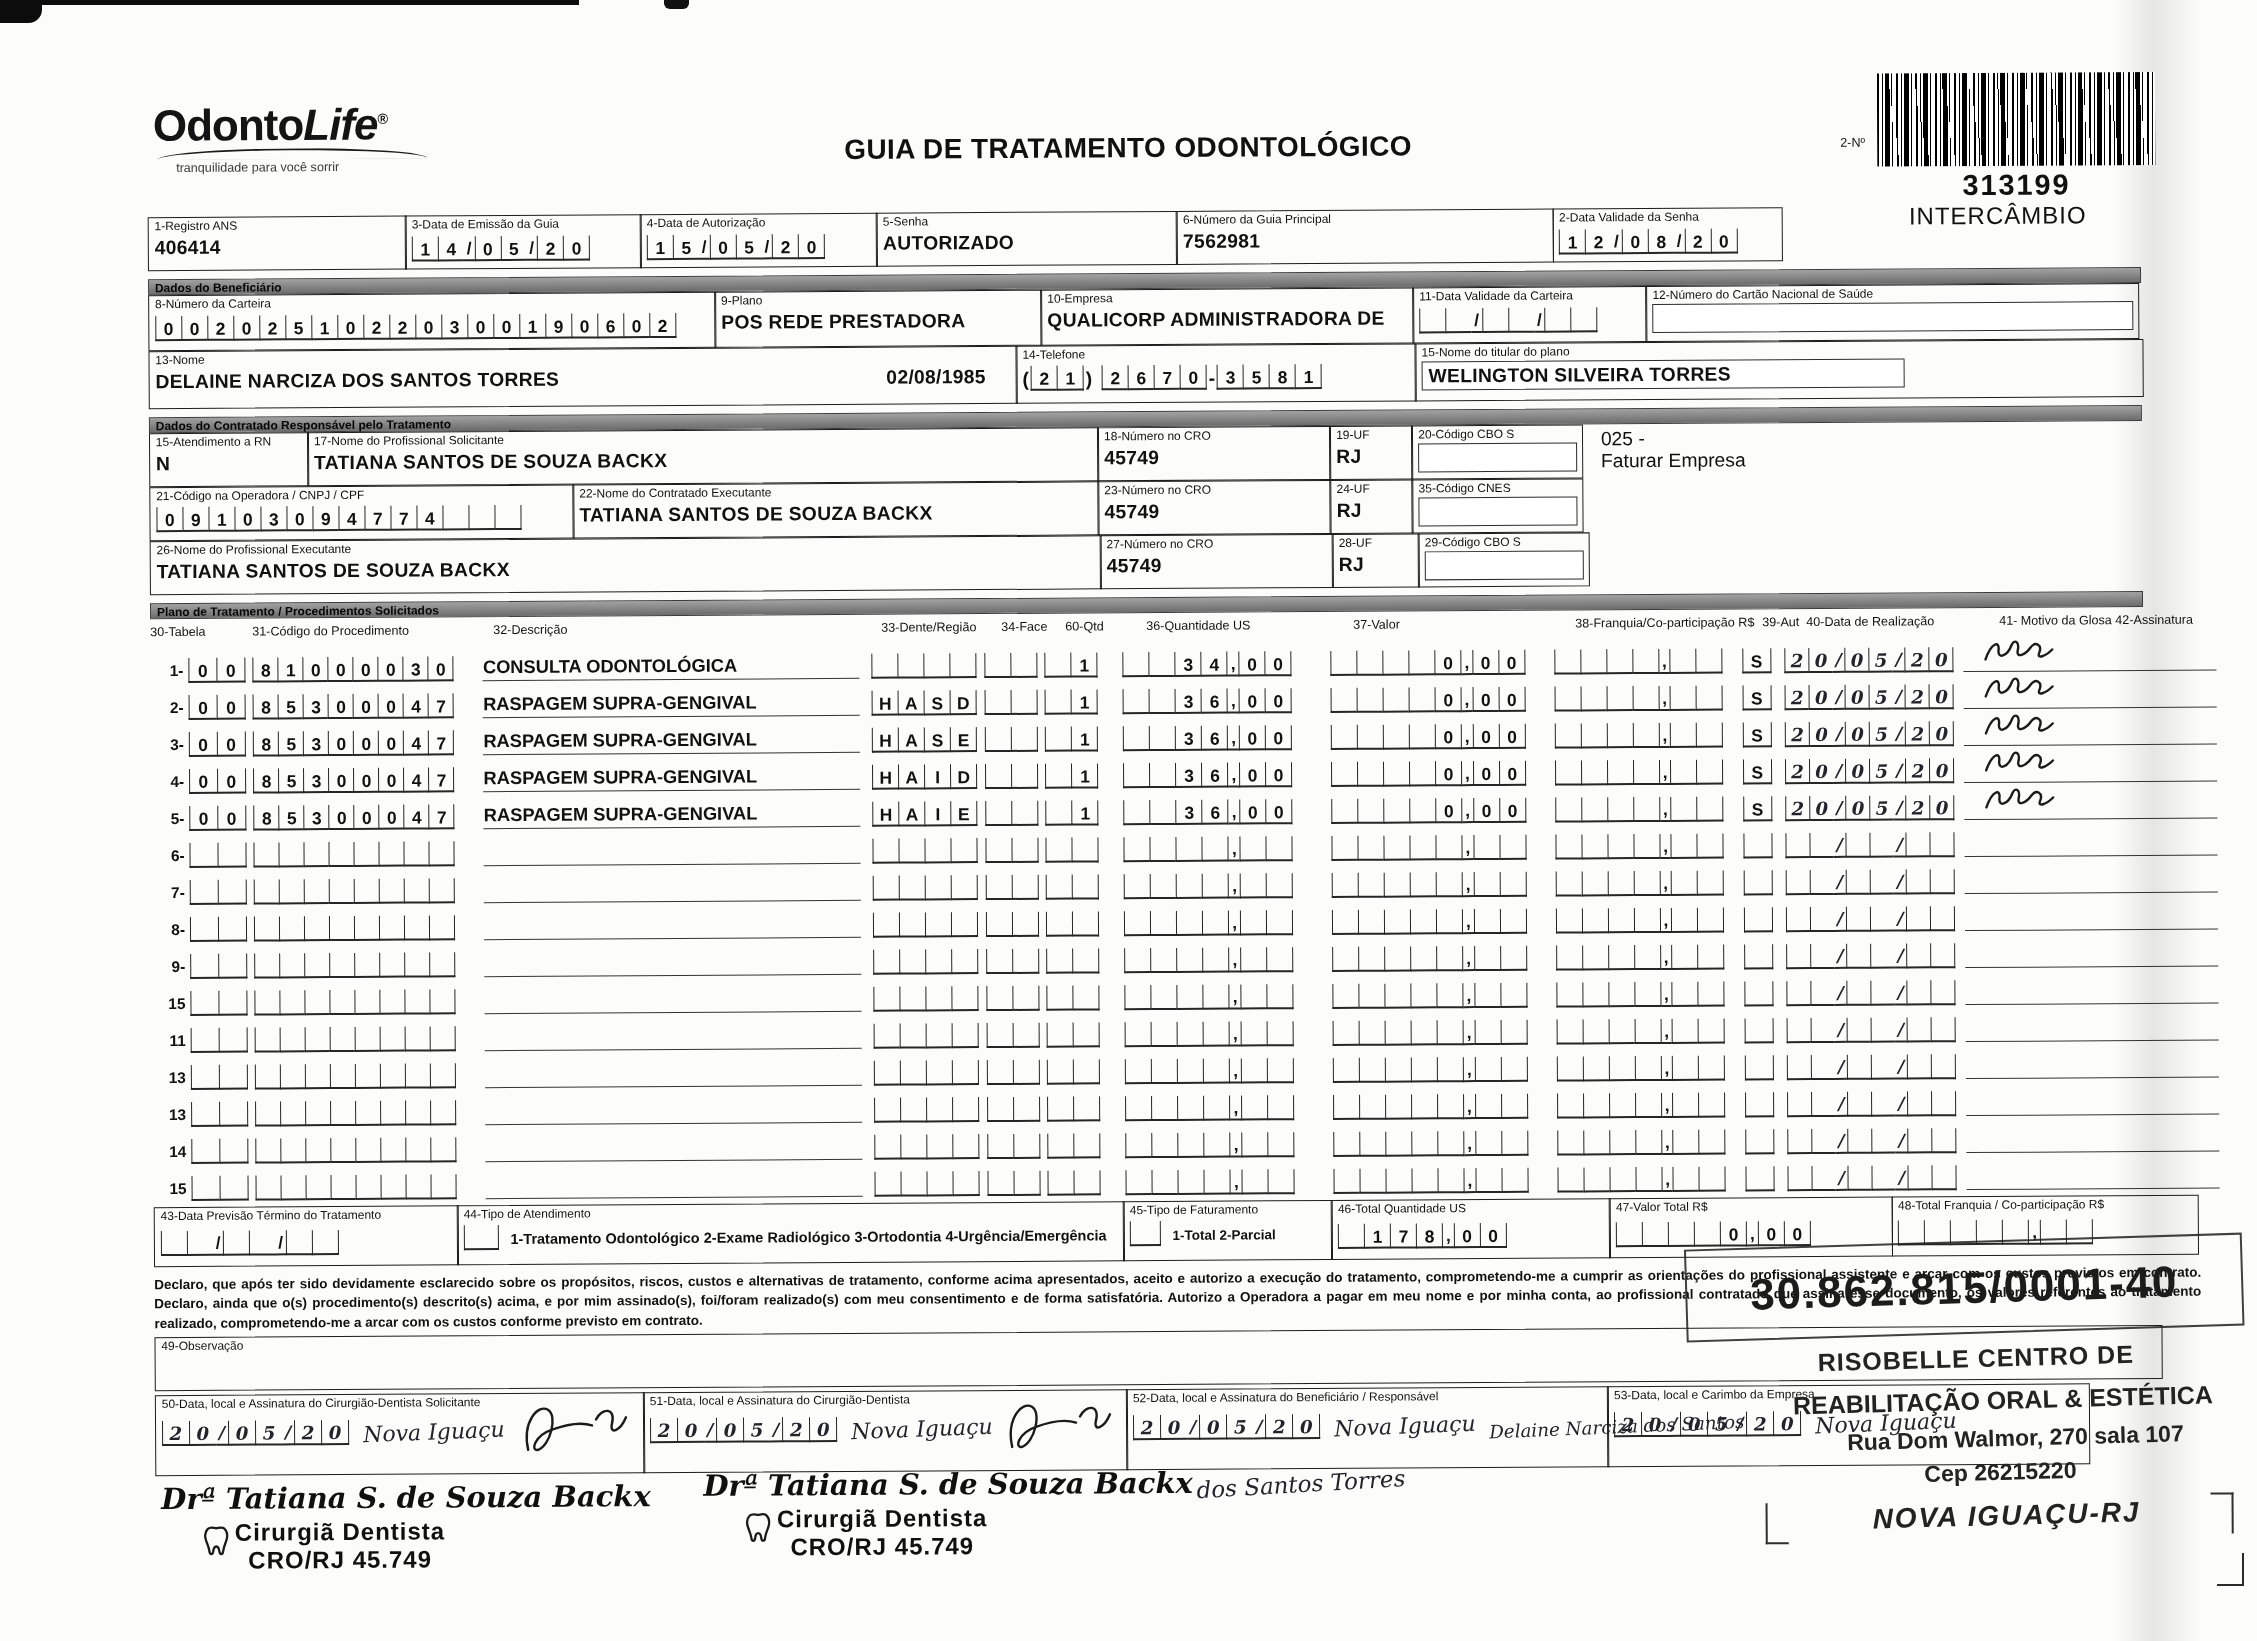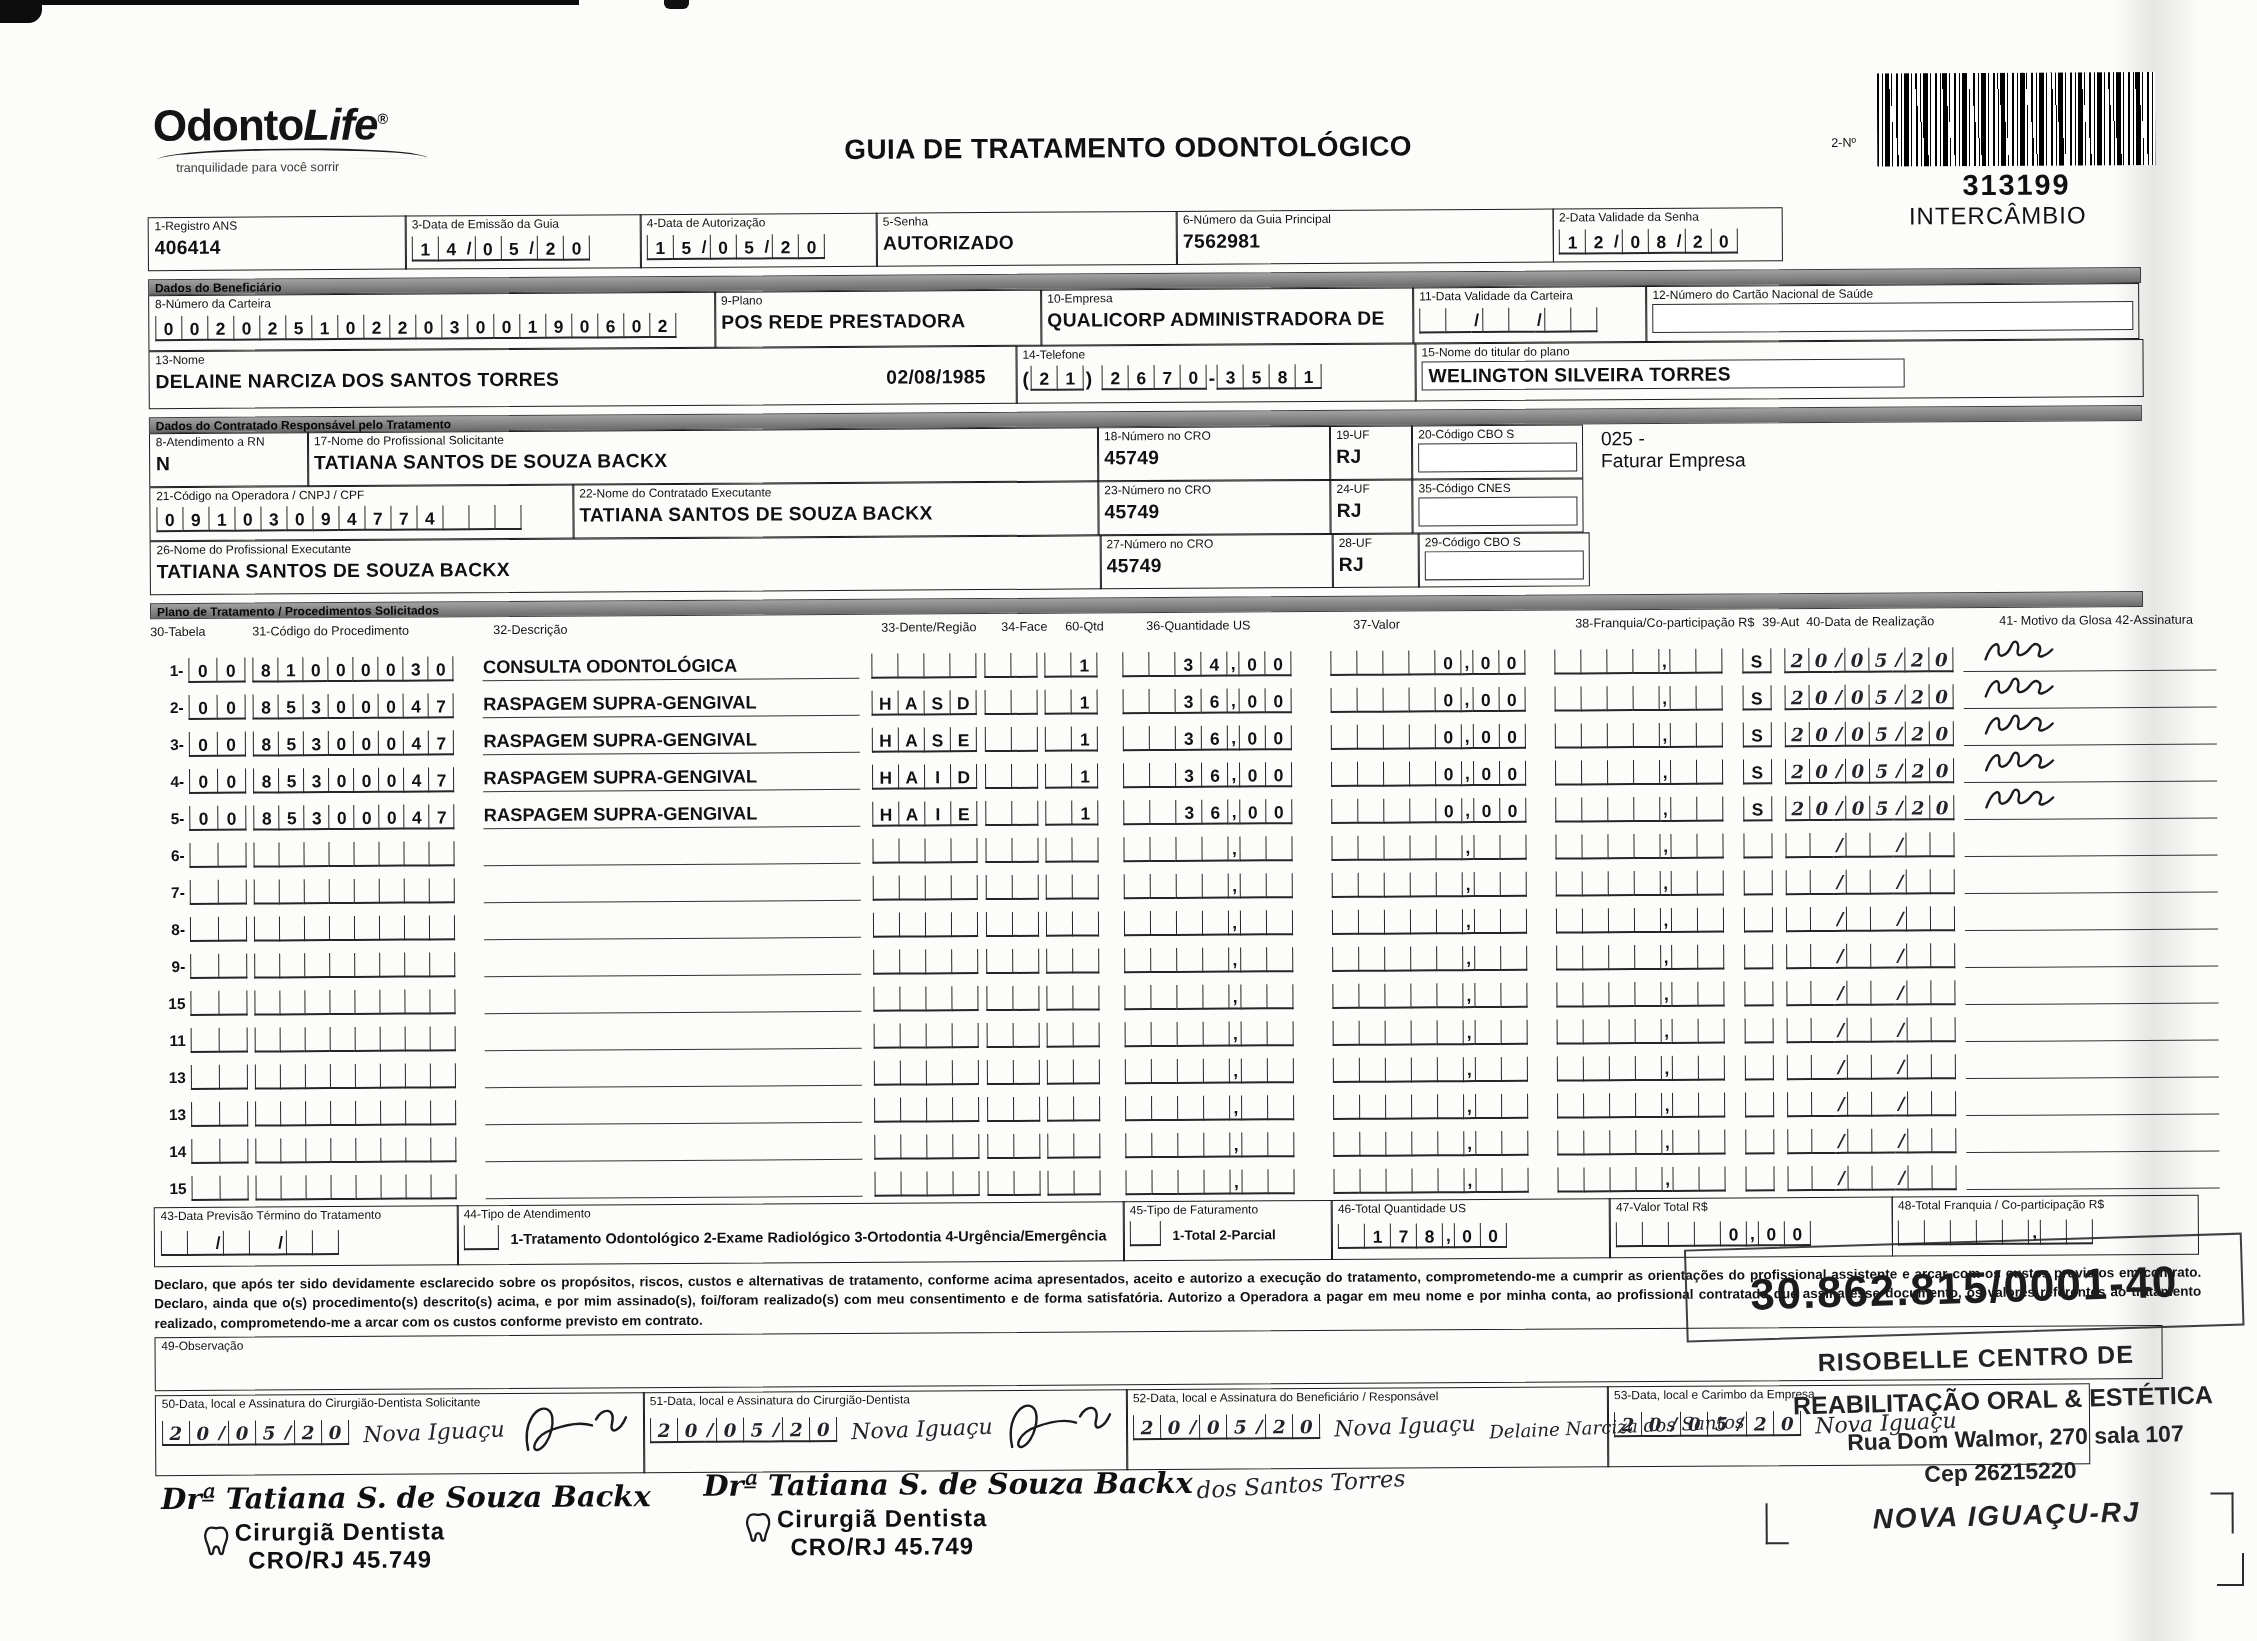--- a/index.html
+++ b/index.html
@@ -22,21 +22,21 @@
   
   .tophdr{position:relative;height:135px;}
   .logo{position:absolute;left:5.8px;top:13.5px;width:328px;}
   .logotext{font-size:44px;font-weight:900;letter-spacing:-1px;color:#141414;line-height:48px;white-space:nowrap;}
   .lg2{font-style:italic;font-weight:800;}
   .lgr{font-size:14.5px;vertical-align:super;font-weight:700;}
   .swoosh{width:270px;height:8.7px;border-top:2.9px solid #1a1a1a;border-radius:50% 50% 0 0/100% 100% 0 0;margin-left:3.9px;}
   .tagline{font-size:12.6px;color:#3a3a3a;margin-left:23px;margin-top:1px;}
   .title{position:absolute;left:697px;top:56px;font-size:28px;font-weight:700;letter-spacing:0.4px;white-space:nowrap;}
   .bcblock{position:absolute;left:1676px;top:0;width:348px;height:185px;}
-  .bclabel{position:absolute;left:8px;top:64px;font-size:12.6px;}
+  .bclabel{position:absolute;left:17px;top:64px;font-size:12.6px;}
   .barcode{position:absolute;left:54px;top:1.9px;width:278px;height:93px;
     background:repeating-linear-gradient(90deg,#000 0 1.9px,#fff 1.9px 4.8px,#000 4.8px 5.8px,#fff 5.8px 7.7px,#000 7.7px 12.6px,#fff 12.6px 14.5px,#000 14.5px 15.4px,#fff 15.4px 19.3px);}
   .bcnum{position:absolute;left:54px;top:98px;width:278px;text-align:center;font-weight:700;font-size:29px;letter-spacing:1.9px;}
   .bcint{position:absolute;left:35px;top:131px;width:278px;text-align:center;font-size:24px;letter-spacing:1px;}
   
   .frow{display:flex;align-items:stretch;}
   .fld{border:1.9px solid #1d1d1d;box-sizing:border-box;height:54px;padding:1.9px 5.8px;position:relative;}
   .fld + .fld{margin-left:-1.9px;}
   .flbl{font-size:12px;line-height:13.5px;white-space:nowrap;overflow:hidden;}
   .fval{font-weight:700;font-size:19.3px;letter-spacing:0.3px;white-space:nowrap;margin-top:3.9px;}
@@ -295,21 +295,21 @@
       <div class="inner" style="width:483px">
           <span class="fval">WELINGTON SILVEIRA TORRES</span>
         </div>
     </div>
   </div>
 
   <div class="secbar">Dados do Contratado Responsável pelo Tratamento</div>
 
   <div class="frow">
     <div class="fld" style="width:160px">
-      <div class="flbl">8-Atendimento a RN</div>
+      <div class="flbl">15-Atendimento a RN</div>
       <div class="fval">N</div>
     </div>
     <div class="fld" style="width:792px">
       <div class="flbl">17-Nome do Profissional Solicitante</div>
       <div class="fval">TATIANA SANTOS DE SOUZA BACKX</div>
     </div>
     <div class="fld" style="width:234px">
       <div class="flbl">18-Número no CRO</div>
       <div class="fval">45749</div>
     </div>

